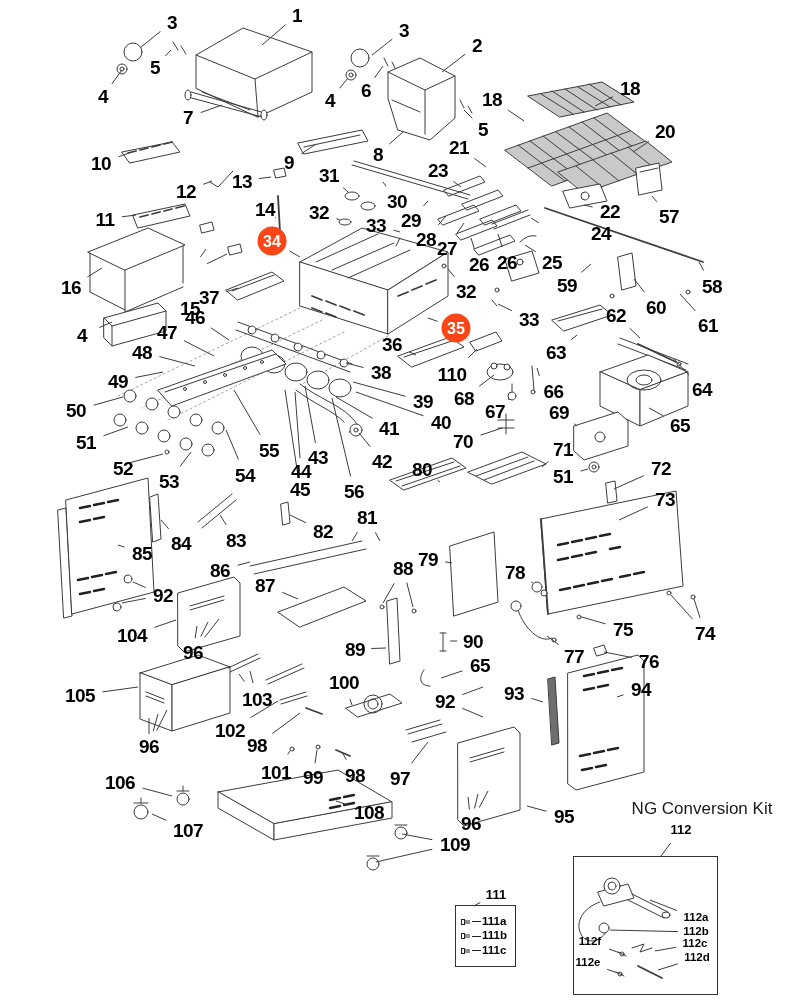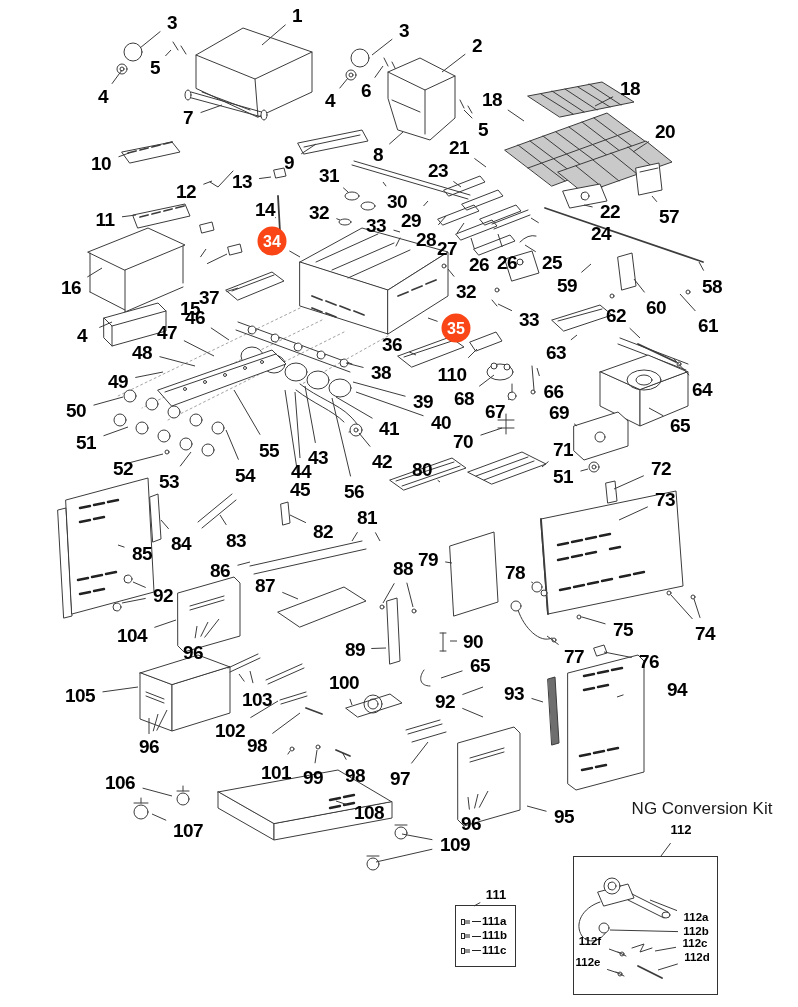--- a/index.html
+++ b/index.html
@@ -538,21 +538,21 @@
     <div class="plabel" style="left: 623px; top: 629px; text-align: center;">75</div>
     <div class="plabel" style="left: 705px; top: 633px;">74</div>
     <div class="plabel" style="left: 132px; top: 635px;">104</div>
     <div class="plabel" style="left: 473px; top: 641px;">90</div>
     <div class="plabel" style="left: 193px; top: 652px;">96</div>
     <div class="plabel" style="left: 355px; top: 649px;">89</div>
     <div class="plabel" style="left: 574px; top: 656px;">77</div>
     <div class="plabel" style="left: 649px; top: 661px;">76</div>
     <div class="plabel" style="left: 480px; top: 665px;">65</div>
     <div class="plabel" style="left: 344px; top: 682px;">100</div>
-    <div class="plabel" style="left: 641px; top: 689px; margin-left: 36px;">94</div>
+    <div class="plabel" style="left: 641px; top: 689px;">94</div>
     <div class="plabel" style="left: 514px; top: 693px;">93</div>
     <div class="plabel" style="left: 80px; top: 695px;">105</div>
     <div class="plabel" style="left: 257px; top: 699px;">103</div>
     <div class="plabel" style="left: 445px; top: 701px;">92</div>
     <div class="plabel" style="left: 230px; top: 730px;">102</div>
     <div class="plabel" style="left: 149px; top: 746px;">96</div>
     <div class="plabel" style="left: 257px; top: 745px;">98</div>
     <div class="plabel" style="left: 276px; top: 772px;">101</div>
     <div class="plabel" style="left: 313px; top: 777px;">99</div>
     <div class="plabel" style="left: 355px; top: 775px;">98</div>

